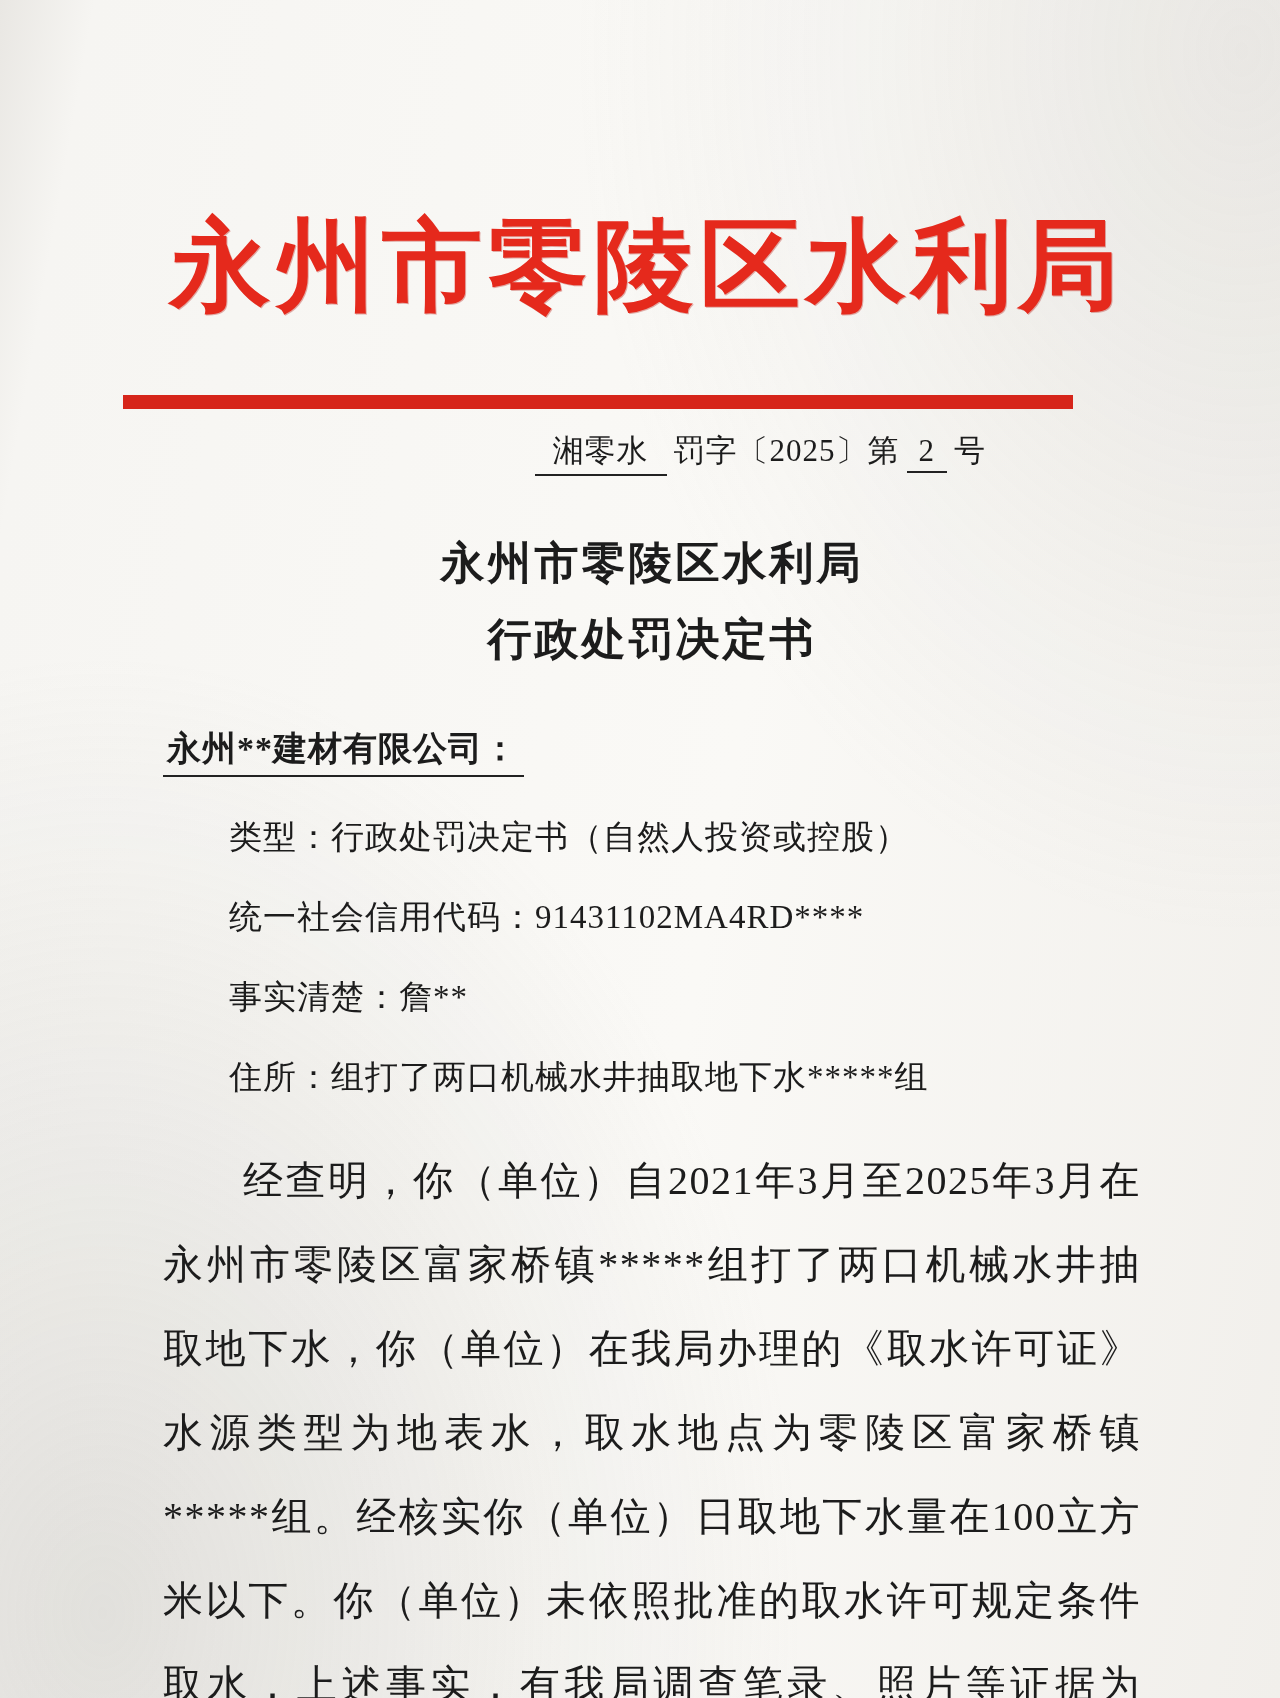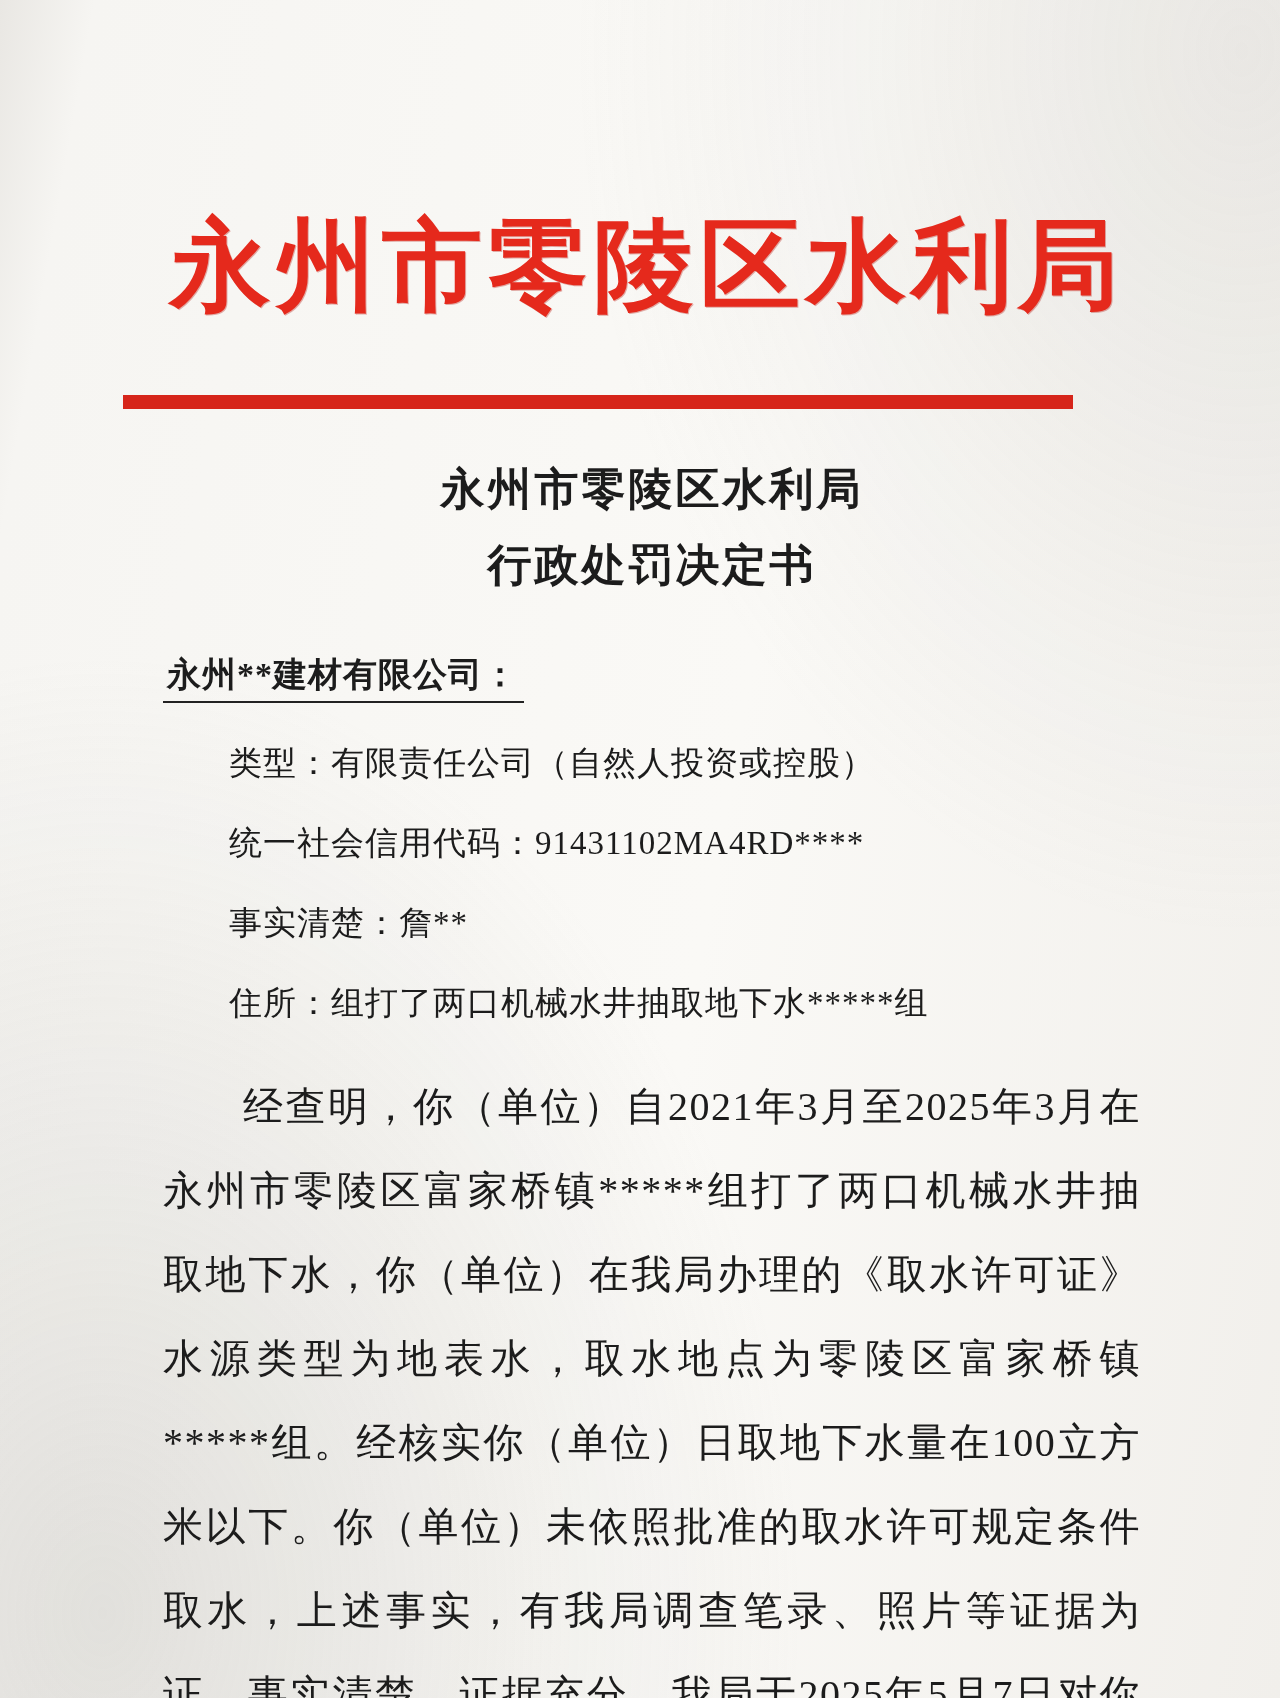--- a/index.html
+++ b/index.html
@@ -89,31 +89,34 @@
 <body>
 
 <div class="page">
 
   <h1 class="agency-header">永州市零陵区水利局</h1>
 
   <div class="red-line"></div>
 
   <div class="content">
 
+    <div class="doc-number">
+      <span class="underlined">湘零水</span><span>罚字〔2025〕第</span><span class="underlined num">2</span><span>号</span>
+    </div>
 
     <div class="doc-title">
       <div>永州市零陵区水利局</div>
       <div>行政处罚决定书</div>
     </div>
 
     <div class="recipient">
       <span class="recipient-text">永州**建材有限公司：</span>
     </div>
 
-    <p class="info-line">类型：有限责任公司（自然人投资或控股）</p>
+    <p class="info-line">类型：行政处罚决定书（自然人投资或控股）</p>
 
     <p class="info-line">统一社会信用代码：91431102MA4RD****</p>
 
     <p class="info-line">事实清楚：詹**</p>
 
     <p class="info-line">住所：组打了两口机械水井抽取地下水*****组</p>
 
     <p class="body-para">经查明，你（单位）自2021年3月至2025年3月在永州市零陵区富家桥镇*****组打了两口机械水井抽取地下水，你（单位）在我局办理的《取水许可证》水源类型为地表水，取水地点为零陵区富家桥镇*****组。经核实你（单位）日取地下水量在100立方米以下。你（单位）未依照批准的取水许可规定条件取水，上述事实，有我局调查笔录、照片等证据为证，事实清楚，证据充分。我局于2025年5月7日对你（单位）下达了《永州市零陵区水利局责令停止水事违法行为通知书》；2025年8月27日，下达了《永州市零陵区水利局行政处罚事先告知书》。</p>
 
   </div>

